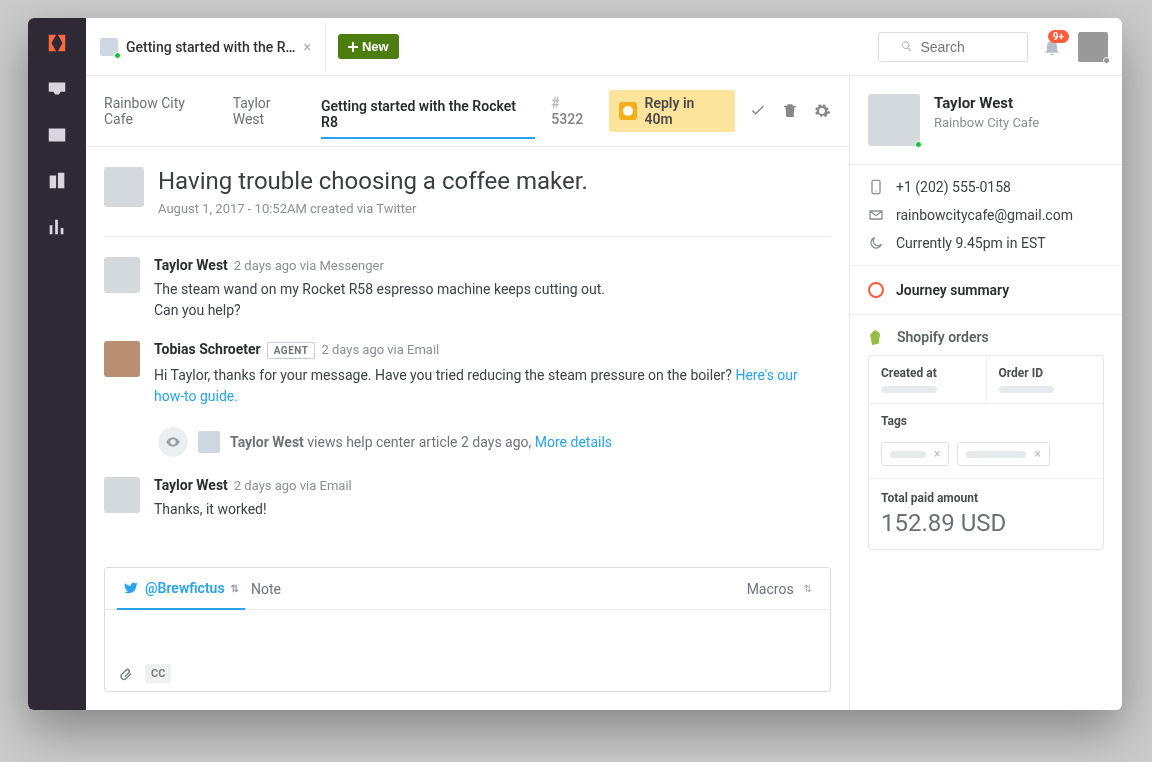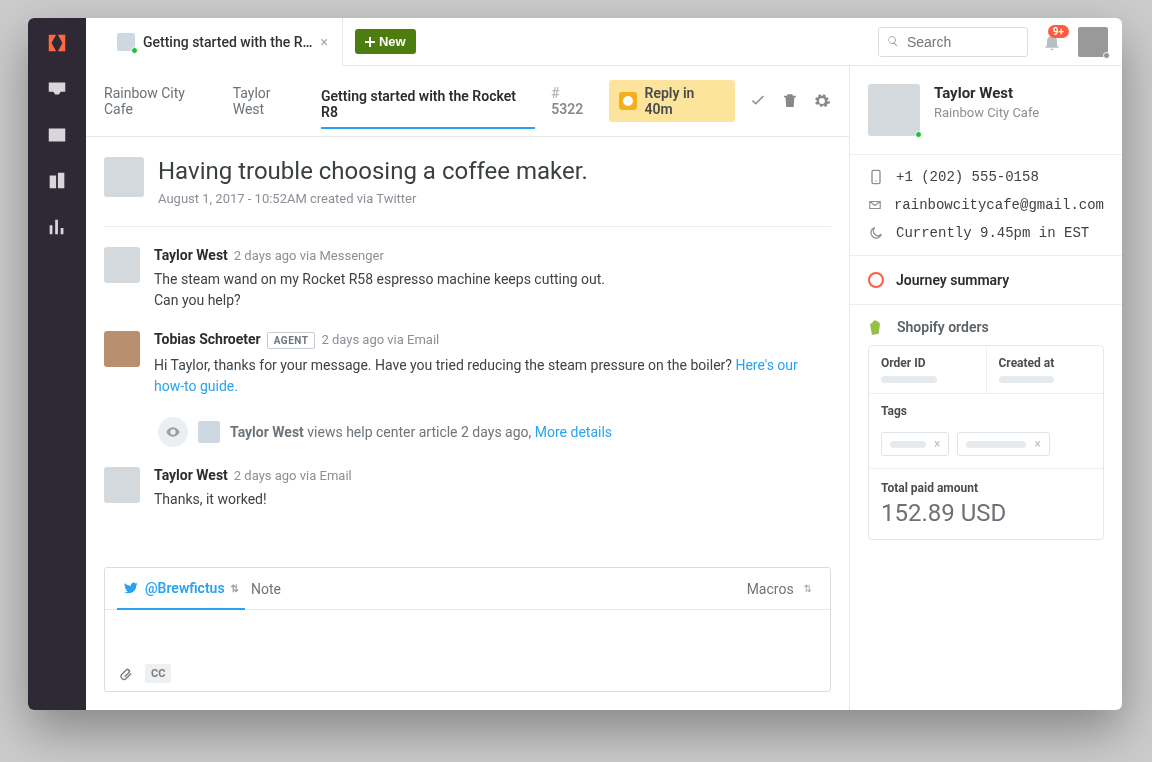--- a/index.html
+++ b/index.html
@@ -2,29 +2,29 @@
 <html><head>
 <meta charset="utf-8">
 <style>
 * { box-sizing: border-box; margin: 0; padding: 0; }
 body { font-family: -apple-system, BlinkMacSystemFont, "Segoe UI", Roboto, sans-serif; background: #ccc; font-size: 14px; color: #2a2e2e; }
 .window { position: absolute; top: 18px; left: 28px; width: 1094px; height: 692px; background: #fff; border-radius: 6px; overflow: hidden; box-shadow: 0 20px 50px rgba(0,0,0,0.35); display: flex; }
 .lsb { width: 58px; background: #2f2936; display: flex; flex-direction: column; align-items: center; padding-top: 14px; gap: 24px; }
 .logo { width: 22px; height: 22px; }
 .nicon { width: 22px; height: 22px; fill: #d8d6dc; cursor: pointer; }
 .main { flex: 1; display: flex; flex-direction: column; min-width: 0; }
-.topbar { height: 48px; display: flex; align-items: center; border-bottom: 1px solid #e8e8e8; margin-left: 17px; }
+.topbar { height: 58px; display: flex; align-items: center; border-bottom: 1px solid #e8e8e8; }
 .tab { display: flex; align-items: center; gap: 8px; padding: 0 14px; height: 48px; border-right: 1px solid #e8e8e8; background: #fff; max-width: 260px; }
 .tab-av { width: 18px; height: 18px; border-radius: 2px; position: relative; background: #cdd8e2; }
 .dot { width: 7px; height: 7px; border-radius: 50%; background: #1fbf3c; border: 1.5px solid #fff; position: absolute; }
 .tab-title { white-space: nowrap; overflow: hidden; text-overflow: ellipsis; font-weight: 500; color: #333; }
 .tab-close { color: #aaa; cursor: pointer; font-size: 14px; }
 .newbtn { margin-left: 12px; background: #4d7c0f; color: #fff; border: none; border-radius: 3px; padding: 5px 10px; font-size: 13px; font-weight: 600; cursor: pointer; display: flex; align-items: center; gap: 4px; }
 .spacer { flex: 1; }
-.search { display: flex; gap: 8px; border: 1px solid #d9dde0; border-radius: 3px; padding: 6px 8px; width: 150px; margin-right: 14px; background: #fff; }
+.search { display: flex; gap: 8px; border: 1px solid #d9dde0; border-radius: 3px; padding: 6px 22px; width: 150px; margin-right: 14px; background: #fff; }
 .search input { border: none; outline: none; font-size: 14px; width: 100%; color: #555; }
 .bell { position: relative; margin-right: 16px; cursor: pointer; }
 .badge { position: absolute; top: -7px; right: -7px; background: #ff5b3f; color: #fff; font-size: 10px; font-weight: 700; border-radius: 8px; padding: 1px 5px; }
 .me { width: 30px; height: 30px; border-radius: 2px; background: #999; position: relative; margin-right: 14px; filter: grayscale(1); }
 .content { flex: 1; display: flex; min-height: 0; }
 .convo { flex: 1; display: flex; flex-direction: column; min-width: 0; border-right: 1px solid #e8e8e8; }
 .crumb { display: flex; align-items: center; gap: 16px; padding: 14px 18px; border-bottom: 1px solid #e8e8e8; }
 .crumb a { color: #6b7379; text-decoration: none; cursor: pointer; }
 .crumb .cur { color: #2a2e2e; font-weight: 600; border-bottom: 2px solid #28a3ef; padding-bottom: 7px; margin-bottom: -15px; }
 .crumb .right { margin-left: auto; display: flex; align-items: center; gap: 14px; }
@@ -53,21 +53,21 @@
 .ctab.active { color: #28a3ef; border-bottom: 2px solid #28a3ef; margin-bottom: -1px; font-weight: 600; }
 .ctabs .r { margin-left: auto; }
 .cbody { min-height: 46px; }
 .cfoot { display: flex; align-items: center; gap: 10px; padding: 8px 12px; }
 .cc { background: #eef0f2; color: #7a8085; font-size: 11px; font-weight: 700; padding: 3px 6px; border-radius: 2px; cursor: pointer; }
 .side { width: 272px; overflow-y: auto; }
 .prof { display: flex; gap: 14px; padding: 18px; border-bottom: 1px solid #eee; }
 .pav { width: 52px; height: 52px; border-radius: 3px; background: #d4d9de; position: relative; }
 .pname { font-weight: 700; font-size: 15px; margin-bottom: 3px; }
 .porg { color: #8a9096; font-size: 13px; }
-.contacts { padding: 14px 18px; border-bottom: 1px solid #eee; display: flex; flex-direction: column; gap: 12px; font-family: Liberation Mono, monospace; }
+.contacts { padding: 14px 18px; border-bottom: 1px solid #eee; display: flex; flex-direction: column; gap: 12px; }
 .crow { display: flex; align-items: center; gap: 12px; color: #3d4347; }
 .srow { display: flex; align-items: center; gap: 12px; padding: 16px 18px; border-bottom: 1px solid #eee; font-weight: 600; cursor: pointer; }
 .circ { width: 16px; height: 16px; border: 2px solid; border-radius: 50%; }
 .shop { padding: 14px 18px; }
 .shead { display: flex; align-items: center; gap: 13px; font-weight: 600; color: #5c6267; margin-bottom: 10px; }
 .card { border: 1px solid #e5e7e9; border-radius: 4px; background: #fff; }
 .crow2 { display: flex; }
 .cell { flex: 1; padding: 10px 12px; }
 .cell + .cell { border-left: 1px solid #eee; }
 .clabel { font-size: 12px; font-weight: 700; color: #4a4e52; margin-bottom: 6px; }
@@ -274,25 +274,25 @@
         <div class="shop">
           <div class="shead">
               <svg width="16" height="16" viewBox="0 0 24 24">
                 <path fill="#95bf47" d="M6 6l2-3 3-1 2 1 3 2 2 2-2 15-10 2-3-16 3-2z"></path>
               </svg>
               <span>Shopify orders</span>
             </div>
           <div class="card">
             <div class="crow2">
               <div class="cell">
-                  <div class="clabel">Order ID</div>
+                  <div class="clabel">Created at</div>
                   <div class="skel"></div>
                 </div>
               <div class="cell">
-                  <div class="clabel">Created at</div>
+                  <div class="clabel">Order ID</div>
                   <div class="skel"></div>
                 </div>
             </div>
             <div class="bord">
                 <div class="cell" style="padding-bottom:0">
                   <div class="clabel">Tags</div>
                 </div>
               <div class="chips">
                 <div class="chip">
                     <div class="skel"></div>

